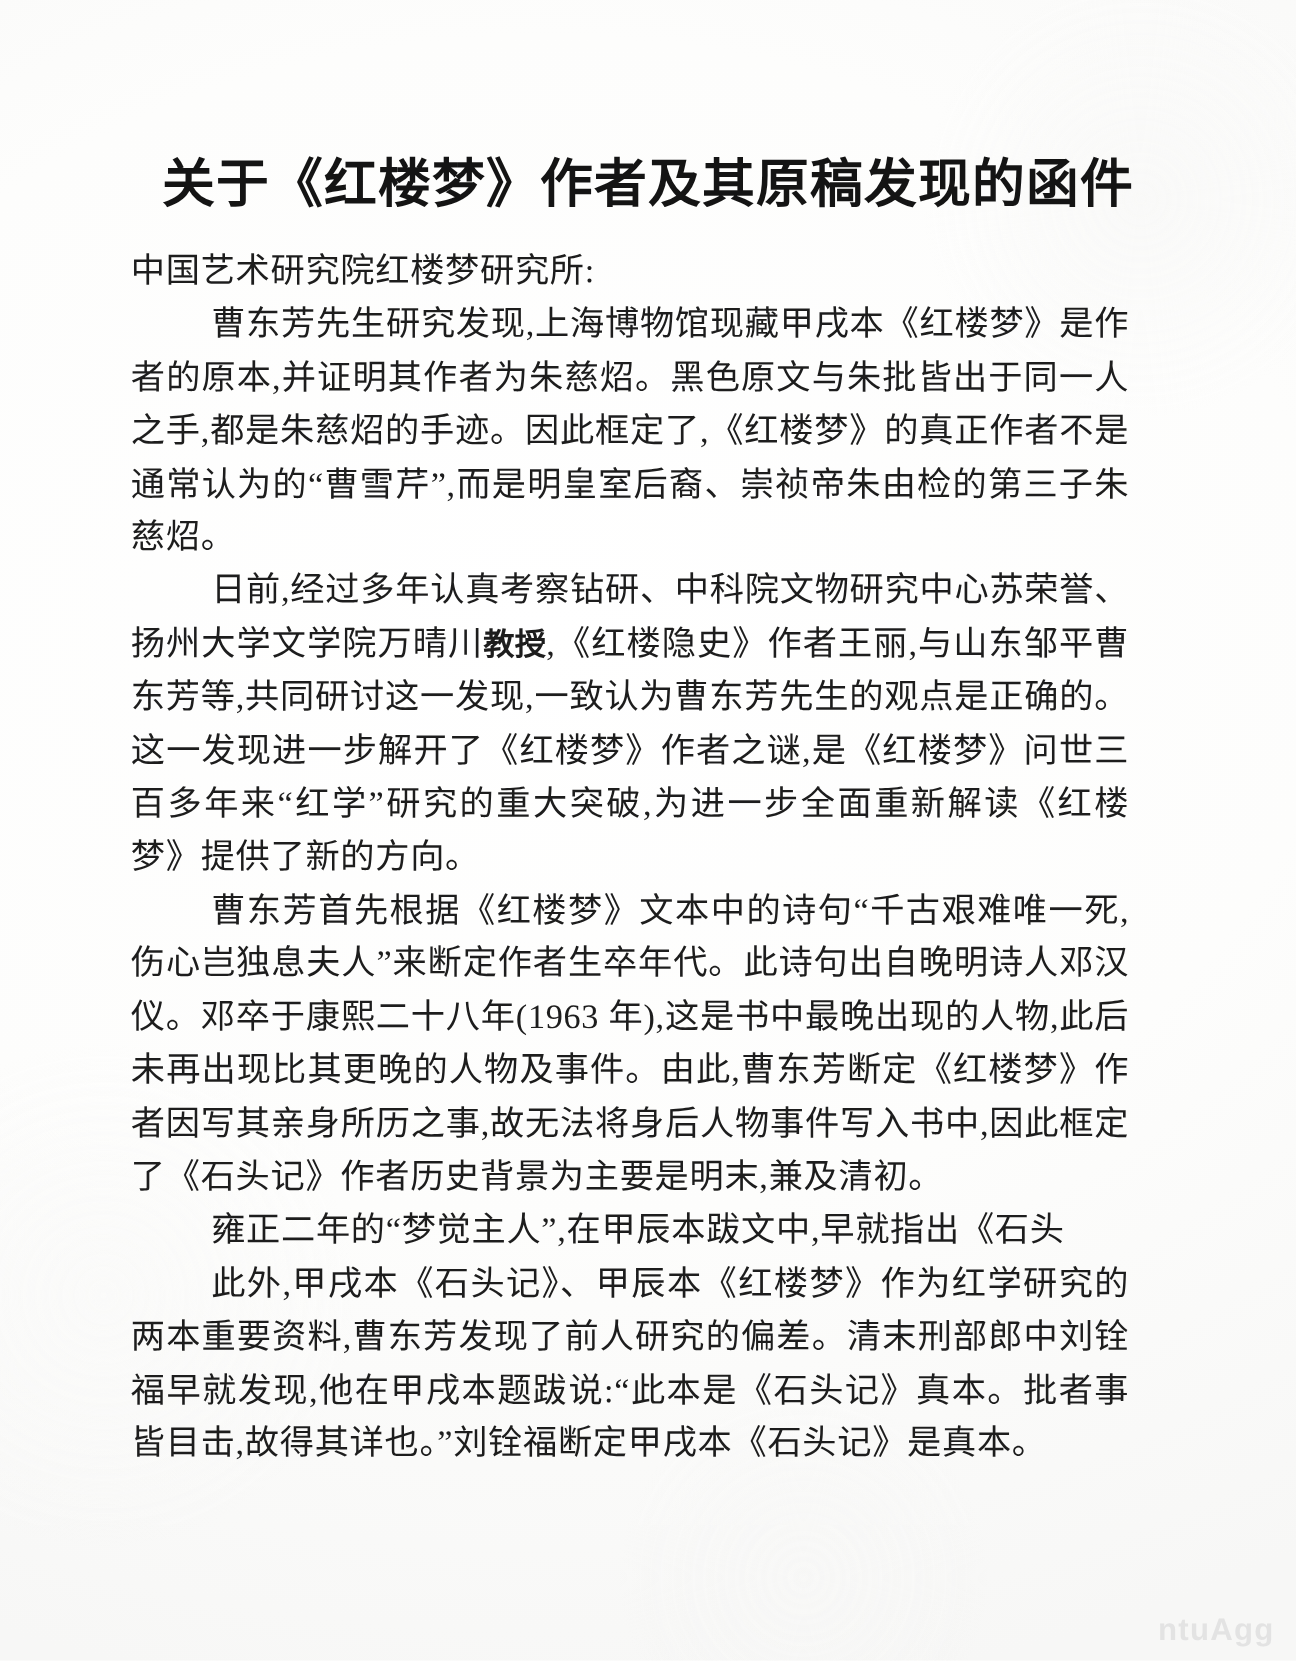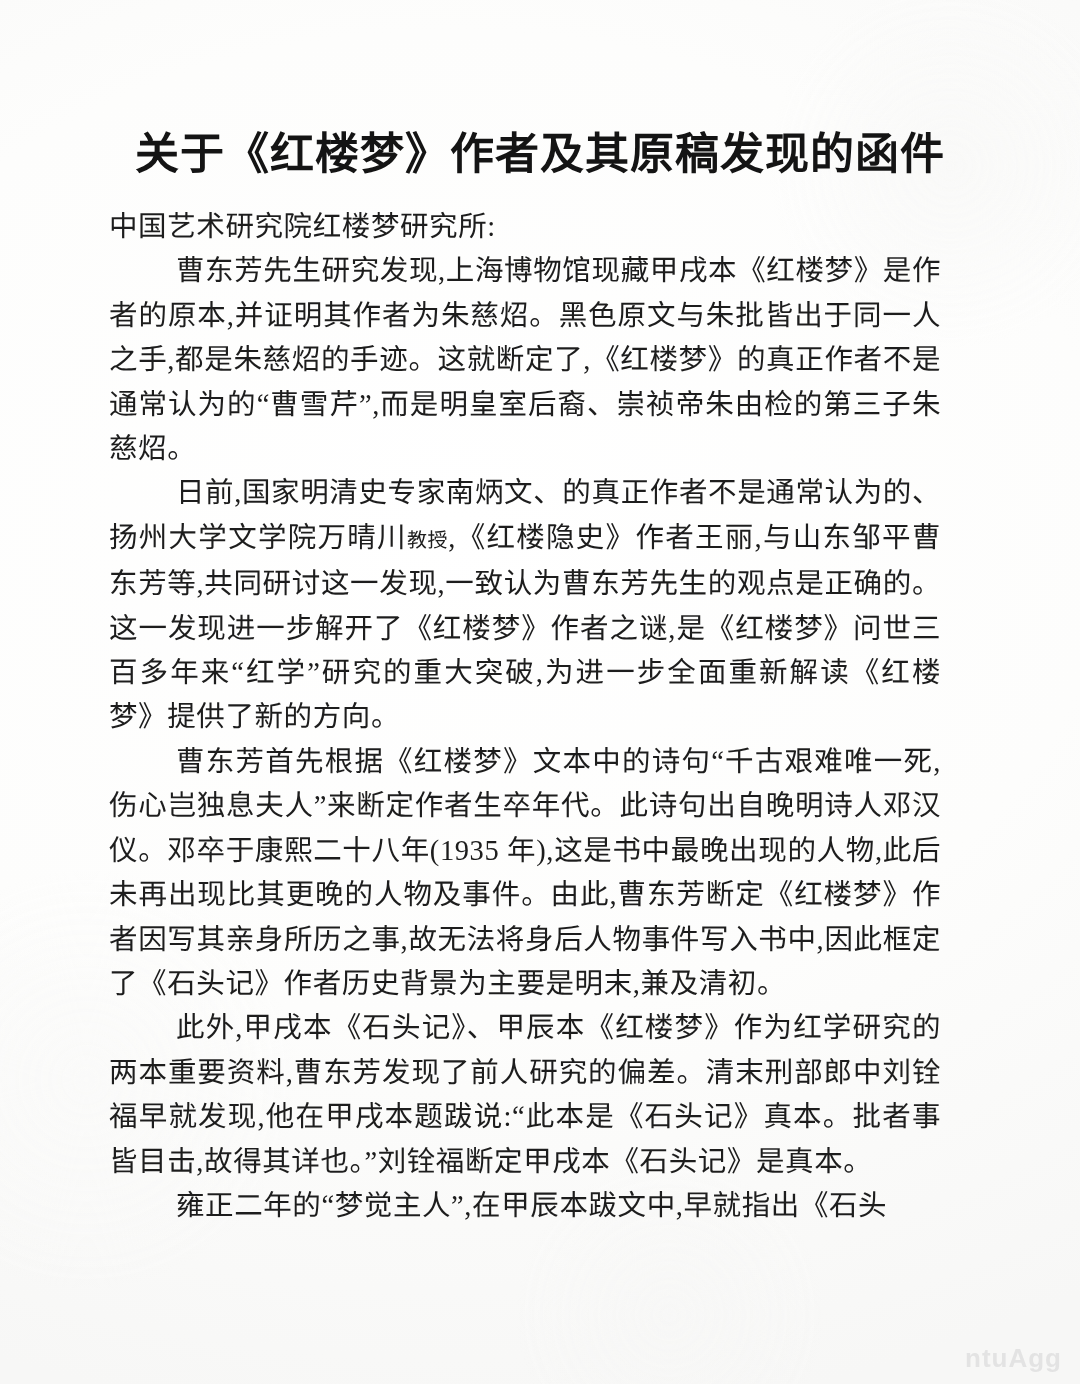--- a/index.html
+++ b/index.html
@@ -75,22 +75,22 @@
   }
   .para.no-indent {
     text-indent: 0;
   }
   .para.lead-space {
     text-indent: 2.35em;
   }
   
   .heavy {
     font-family: "DejaVu Sans", "Liberation Sans", sans-serif;
-    font-weight: normal;
-    font-size: 20px;
+    font-weight: bold;
+    font-size: 26px;
     letter-spacing: 0;
   }
 
   
   #watermark {
     position: absolute;
     right: 18px;
     bottom: 10px;
     font-family: "Liberation Sans", "DejaVu Sans", sans-serif;
     font-size: 26px;
@@ -107,27 +107,27 @@
 
 <div id="page">
 
   <h1 id="doc-title">关于《红楼梦》作者及其原稿发现的函件</h1>
 
   <div id="body-text">
 
     <p class="para no-indent">中国艺术研究院红楼梦研究所:</p>
 
 
-    <p class="para lead-space">曹东芳先生研究发现,上海博物馆现藏甲戌本《红楼梦》是作者的原本,并证明其作者为朱慈炤。黑色原文与朱批皆出于同一人之手,都是朱慈炤的手迹。这就断定了,《红楼梦》的真正作者不是通常认为的“曹雪芹”,而是明皇室后裔、崇祯帝朱由检的第三子朱慈炤。</p>
+    <p class="para lead-space">曹东芳先生研究发现,上海博物馆现藏甲戌本《红楼梦》是作者的原本,并证明其作者为朱慈炤。黑色原文与朱批皆出于同一人之手,都是朱慈炤的手迹。因此框定了,《红楼梦》的真正作者不是通常认为的“曹雪芹”,而是明皇室后裔、崇祯帝朱由检的第三子朱慈炤。</p>
 
-    <p class="para lead-space"><span>日前,国家明清史专家南炳文、的真正作者不是通常认为的、扬州大学文学院万晴川</span><span class="heavy">教授</span><span>,《红楼隐史》作者王丽,与山东邹平曹东芳等,共同研讨这一发现,一致认为曹东芳先生的观点是正确的。这一发现进一步解开了《红楼梦》作者之谜,是《红楼梦》问世三百多年来“红学”研究的重大突破,为进一步全面重新解读《红楼梦》提供了新的方向。</span></p>
+    <p class="para lead-space"><span>日前,经过多年认真考察钻研、中科院文物研究中心苏荣誉、扬州大学文学院万晴川</span><span class="heavy">教授</span><span>,《红楼隐史》作者王丽,与山东邹平曹东芳等,共同研讨这一发现,一致认为曹东芳先生的观点是正确的。这一发现进一步解开了《红楼梦》作者之谜,是《红楼梦》问世三百多年来“红学”研究的重大突破,为进一步全面重新解读《红楼梦》提供了新的方向。</span></p>
 
-    <p class="para lead-space">曹东芳首先根据《红楼梦》文本中的诗句“千古艰难唯一死,伤心岂独息夫人”来断定作者生卒年代。此诗句出自晚明诗人邓汉仪。邓卒于康熙二十八年(1935 年),这是书中最晚出现的人物,此后未再出现比其更晚的人物及事件。由此,曹东芳断定《红楼梦》作者因写其亲身所历之事,故无法将身后人物事件写入书中,因此框定了《石头记》作者历史背景为主要是明末,兼及清初。</p>
+    <p class="para lead-space">曹东芳首先根据《红楼梦》文本中的诗句“千古艰难唯一死,伤心岂独息夫人”来断定作者生卒年代。此诗句出自晚明诗人邓汉仪。邓卒于康熙二十八年(1963 年),这是书中最晚出现的人物,此后未再出现比其更晚的人物及事件。由此,曹东芳断定《红楼梦》作者因写其亲身所历之事,故无法将身后人物事件写入书中,因此框定了《石头记》作者历史背景为主要是明末,兼及清初。</p>
+
+    <p class="para lead-space">雍正二年的“梦觉主人”,在甲辰本跋文中,早就指出《石头</p>
 
     <p class="para lead-space">此外,甲戌本《石头记》、甲辰本《红楼梦》作为红学研究的两本重要资料,曹东芳发现了前人研究的偏差。清末刑部郎中刘铨福早就发现,他在甲戌本题跋说:“此本是《石头记》真本。批者事皆目击,故得其详也。”刘铨福断定甲戌本《石头记》是真本。</p>
-
-    <p class="para lead-space">雍正二年的“梦觉主人”,在甲辰本跋文中,早就指出《石头</p>
 
   </div>
 
   <div id="watermark">ntuAgg</div>
 
 </div>
 
 </body></html>

